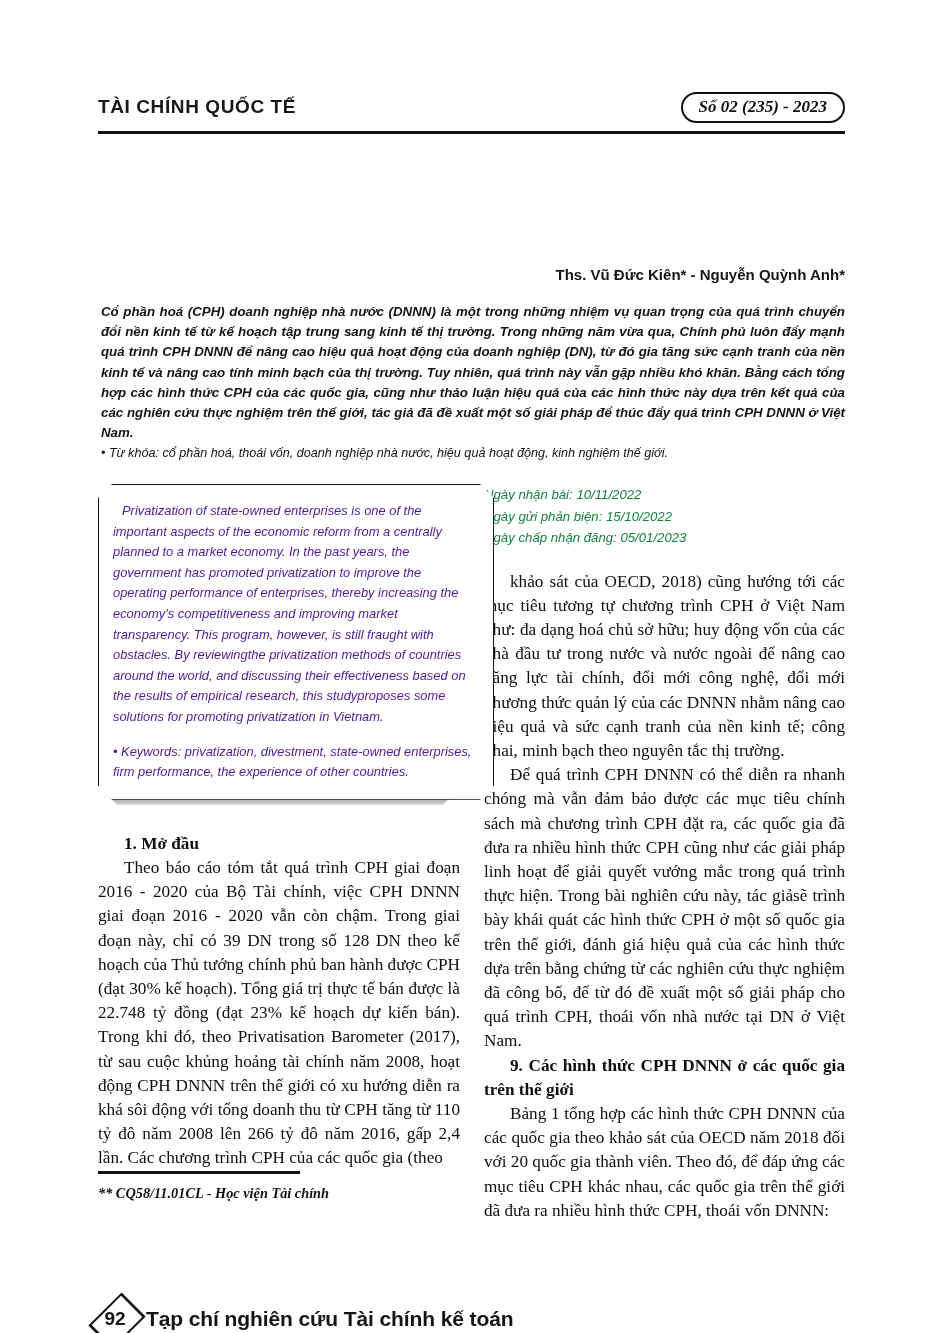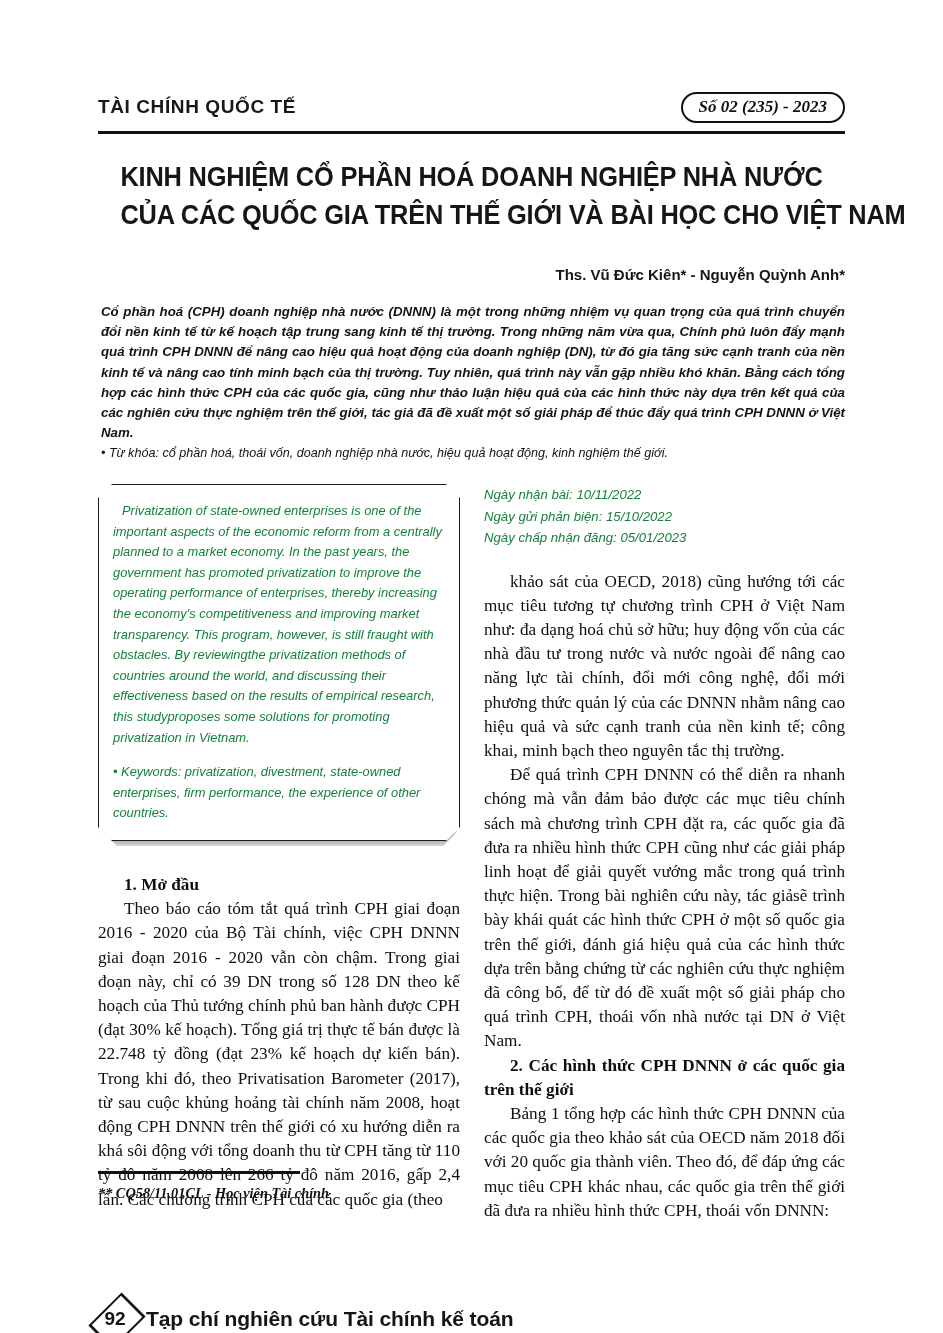--- a/index.html
+++ b/index.html
@@ -130,30 +130,30 @@
   .col-right {
     position: absolute;
     left: 484px;
     top: 484px;
     width: 361px;
   }
 
   
   .en-box {
     position: relative;
-    width: 362px;
+    width: 396px;
     box-sizing: border-box;
     padding: 16px 15px 16px 14px;
     background: #ffffff;
     border: 1.4px solid #1b1b1b;
     font-family: "Liberation Sans", sans-serif;
     font-style: italic;
     font-size: 12.9px;
     line-height: 20.6px;
-    color: #15803d;
+    color: #4c1d95;
     
     clip-path: polygon(
       14px 0,
       calc(100% - 14px) 0,
       100% 14px,
       100% calc(100% - 14px),
       calc(100% - 14px) 100%,
       14px 100%,
       0 calc(100% - 14px),
       0 14px
@@ -298,24 +298,20 @@
 <body>
 
 <div id="page">
 
   <div class="header">
     <div class="header-title">TÀI CHÍNH QUỐC TẾ</div>
     <div class="issue-badge">Số 02 (235) - 2023</div>
   </div>
   <div class="header-rule"></div>
 
-  <div class="title-block">
-    <div class="doc-title-line">KINH NGHIỆM CỔ PHẦN HOÁ DOANH NGHIỆP NHÀ NƯỚC</div>
-    <div class="doc-title-line">CỦA CÁC QUỐC GIA TRÊN THẾ GIỚI VÀ BÀI HỌC CHO VIỆT NAM</div>
-  </div>
   <div class="authors">Ths. Vũ Đức Kiên* - Nguyễn Quỳnh Anh*</div>
 
   <div class="vn-abstract">Cổ phần hoá (CPH) doanh nghiệp nhà nước (DNNN) là một trong những nhiệm vụ quan trọng của quá trình chuyển đổi nền kinh tế từ kế hoạch tập trung sang kinh tế thị trường. Trong những năm vừa qua, Chính phủ luôn đẩy mạnh quá trình CPH DNNN để nâng cao hiệu quả hoạt động của doanh nghiệp (DN), từ đó gia tăng sức cạnh tranh của nền kinh tế và nâng cao tính minh bạch của thị trường. Tuy nhiên, quá trình này vẫn gặp nhiều khó khăn. Bằng cách tổng hợp các hình thức CPH của các quốc gia, cũng như thảo luận hiệu quả của các hình thức này dựa trên kết quả của các nghiên cứu thực nghiệm trên thế giới, tác giả đã đề xuất một số giải pháp để thúc đẩy quá trình CPH DNNN ở Việt Nam.</div>
   <div class="vn-keywords">• Từ khóa: cổ phần hoá, thoái vốn, doanh nghiệp nhà nước, hiệu quả hoạt động, kinh nghiệm thế giới.</div>
 
   <div class="col-left">
 
     <div class="en-box-wrap">
       <div class="en-box-shadow"></div>
       <div class="en-box">
@@ -332,21 +328,21 @@
 
   <div class="col-right">
     <div class="dates">
       <div>Ngày nhận bài: 10/11/2022</div>
       <div>Ngày gửi phản biện: 15/10/2022</div>
       <div>Ngày chấp nhận đăng: 05/01/2023</div>
     </div>
 
     <p class="body-p">khảo sát của OECD, 2018) cũng hướng tới các mục tiêu tương tự chương trình CPH ở Việt Nam như: đa dạng hoá chủ sở hữu; huy động vốn của các nhà đầu tư trong nước và nước ngoài để nâng cao năng lực tài chính, đổi mới công nghệ, đổi mới phương thức quản lý của các DNNN nhằm nâng cao hiệu quả và sức cạnh tranh của nền kinh tế; công khai, minh bạch theo nguyên tắc thị trường.</p>
     <p class="body-p">Để quá trình CPH DNNN có thể diễn ra nhanh chóng mà vẫn đảm bảo được các mục tiêu chính sách mà chương trình CPH đặt ra, các quốc gia đã đưa ra nhiều hình thức CPH cũng như các giải pháp linh hoạt để giải quyết vướng mắc trong quá trình thực hiện. Trong bài nghiên cứu này, tác giảsẽ trình bày khái quát các hình thức CPH ở một số quốc gia trên thế giới, đánh giá hiệu quả của các hình thức dựa trên bằng chứng từ các nghiên cứu thực nghiệm đã công bố, để từ đó đề xuất một số giải pháp cho quá trình CPH, thoái vốn nhà nước tại DN ở Việt Nam.</p>
-    <p class="section-head">2. Các hình thức CPH DNNN ở các quốc gia trên thế giới</p>
+    <p class="section-head">9. Các hình thức CPH DNNN ở các quốc gia trên thế giới</p>
     <p class="body-p">Bảng 1 tổng hợp các hình thức CPH DNNN của các quốc gia theo khảo sát của OECD năm 2018 đối với 20 quốc gia thành viên. Theo đó, để đáp ứng các mục tiêu CPH khác nhau, các quốc gia trên thế giới đã đưa ra nhiều hình thức CPH, thoái vốn DNNN:</p>
   </div>
 
   <div class="footnote-rule"></div>
   <div class="footnotes">
     <div>** CQ58/11.01CL - Học viện Tài chính</div>
   </div>
 
   <div class="footer">
     <div class="page-diamond">

